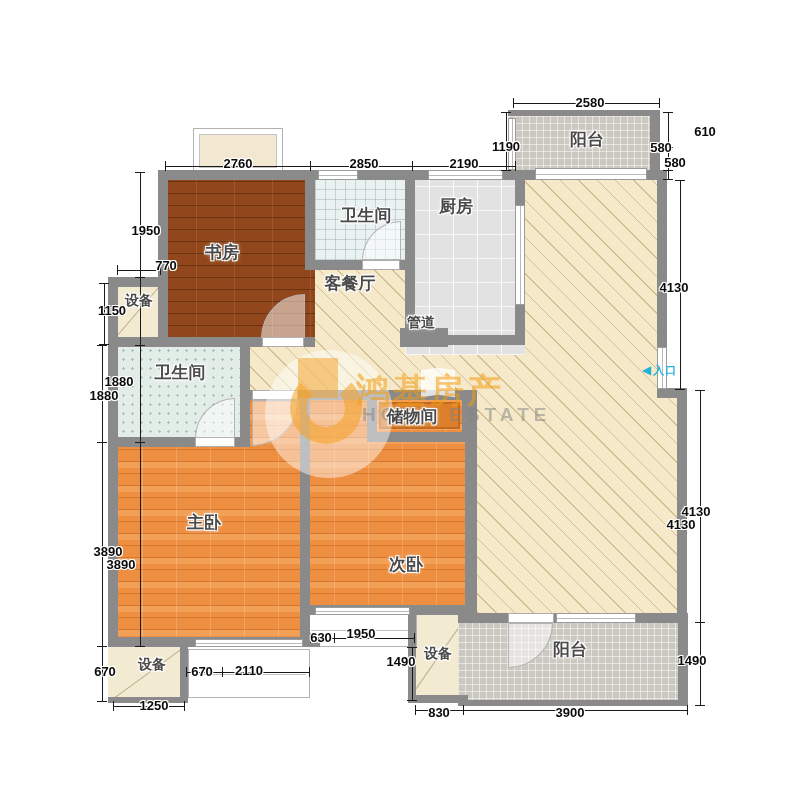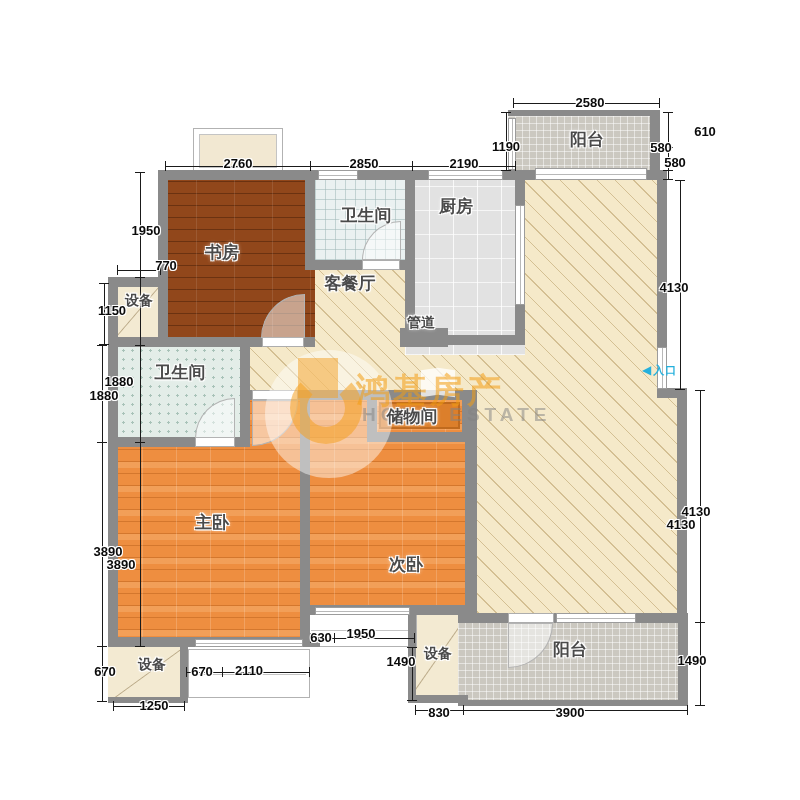--- a/index.html
+++ b/index.html
@@ -258,21 +258,21 @@
   <div>
       <span class="rlabel" style="left: 222px; top: 252px;">书房</span>
       <span class="rlabel" style="left: 366px; top: 215px;">卫生间</span>
       <span class="rlabel" style="left: 456px; top: 206px;">厨房</span>
       <span class="rlabel" style="left: 587px; top: 139px;">阳台</span>
       <span class="rlabel" style="left: 350px; top: 283px;">客餐厅</span>
       <span class="rlabel small" style="left: 421px; top: 322px;">管道</span>
       <span class="rlabel small" style="left: 139px; top: 300px;">设备</span>
       <span class="rlabel" style="left: 180px; top: 372px;">卫生间</span>
       <span class="rlabel" style="left: 412px; top: 416px;">储物间</span>
-      <span class="rlabel" style="left: 212px; top: 522px; text-align: right;">主卧</span>
+      <span class="rlabel" style="left: 204px; top: 522px; text-align: right;">主卧</span>
       <span class="rlabel" style="left: 406px; top: 564px;">次卧</span>
       <span class="rlabel small" style="left: 152px; top: 664px;">设备</span>
       <span class="rlabel small" style="left: 438px; top: 653px;">设备</span>
       <span class="rlabel" style="left: 570px; top: 649px;">阳台</span>
     </div>
 
   <div>
       <span class="dim" style="left: 238px; top: 163px;">2760</span>
       <span class="dim" style="left: 364px; top: 163px;">2850</span>
       <span class="dim" style="left: 464px; top: 163px;">2190</span>

